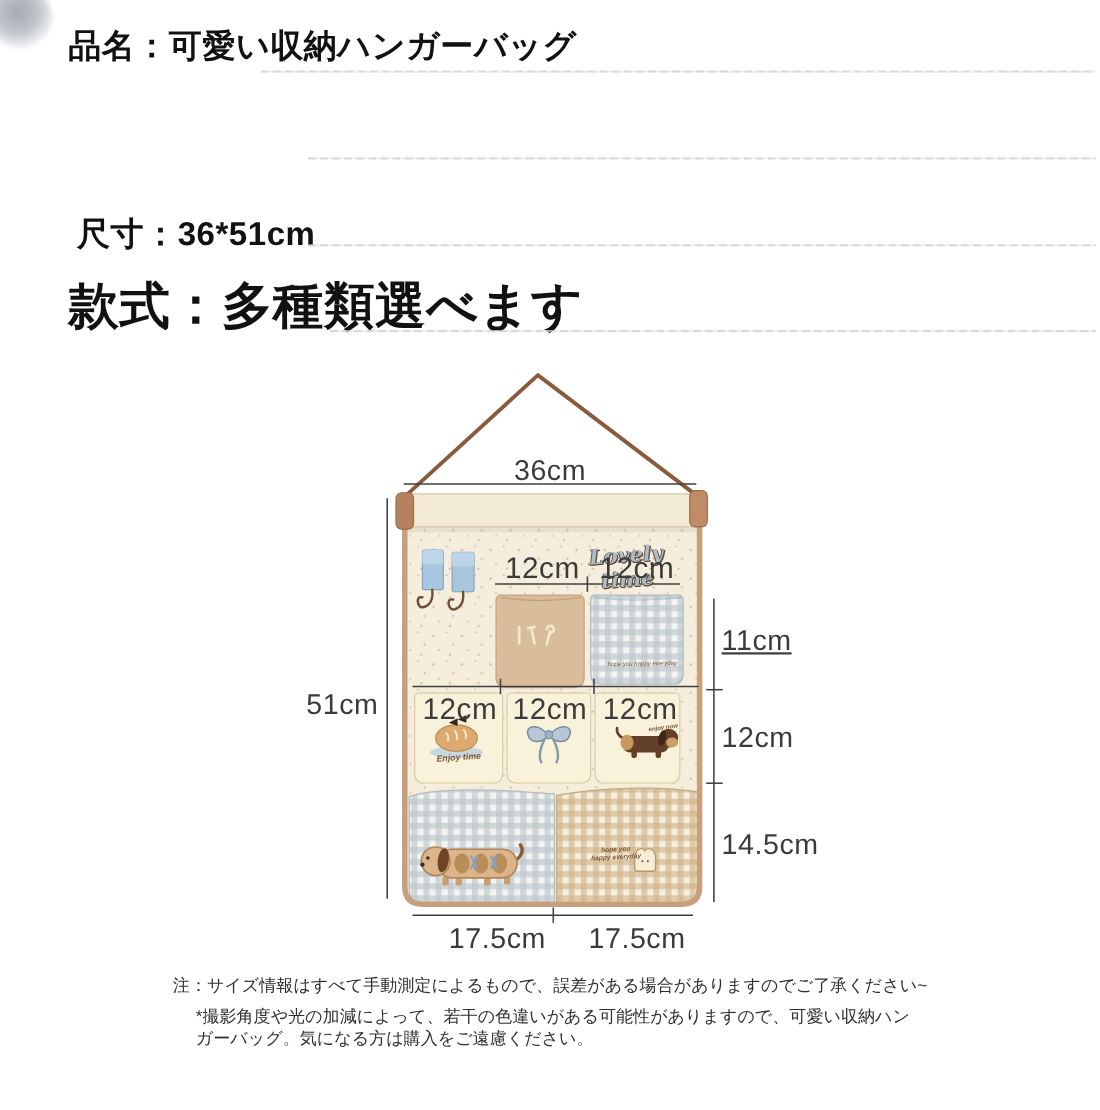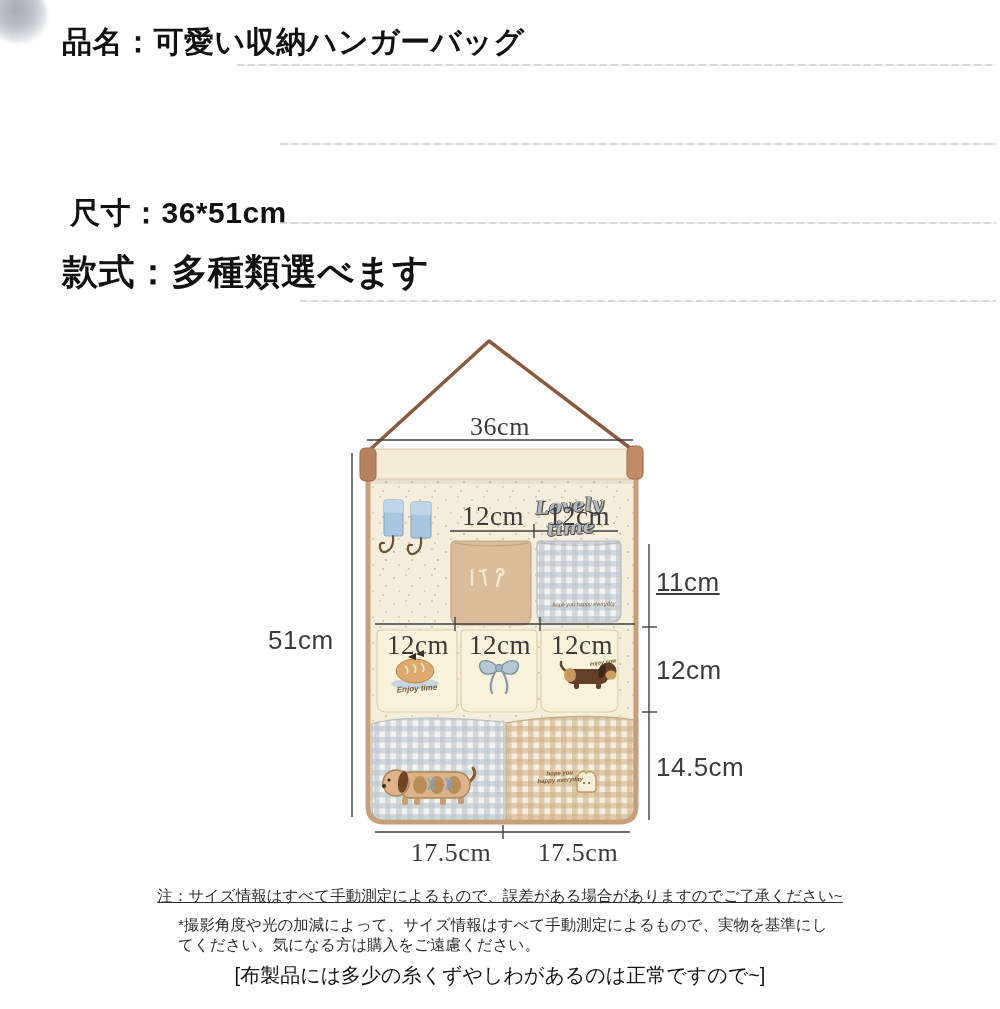--- a/index.html
+++ b/index.html
@@ -5,48 +5,48 @@
   html,body{margin:0;padding:0;background:#ffffff;}
   .page{
     position:relative;width:1000px;height:1009px;background:#ffffff;overflow:hidden;
     font-family:"Liberation Sans","DejaVu Sans",sans-serif;color:#1c1c1c;
   }
   
   .spec-line{position:absolute;font-weight:700;color:#111;letter-spacing:.5px;white-space:nowrap;}
   .spec-1{left:62px;top:22px;font-size:30px;}
   .spec-2{left:70px;top:101px;font-size:30px;}
   .spec-3{left:70px;top:181px;font-size:30px;margin-top:12px;}
-  .spec-4{left:62px;top:248px;font-size:36px;}
+  .spec-4{left:62px;top:248px;font-size:46px;}
   .sep{position:absolute;height:2px;opacity:.75;
        background:repeating-linear-gradient(90deg,#cdcdcd 0 7px,#eaeaea 7px 11px);}
   .sep-1{left:237px;right:4px;top:64px;}
   .sep-2{left:280px;right:4px;top:143px;}
   .sep-3{left:280px;right:4px;top:222px;}
   .sep-4{left:300px;right:4px;top:300px;}
   .corner-blob{position:absolute;left:-10px;top:-12px;width:58px;height:56px;border-radius:50%;
     background:radial-gradient(circle at 45% 40%, #878e99 0%, #aab0ba 40%, #dcdfe4 65%, rgba(255,255,255,0) 78%);
     filter:blur(2px);opacity:.75;}
   
   .figure-svg{position:absolute;left:0;top:0;}
   .dim-label{position:absolute;color:#3b3b3b;font-size:26px;letter-spacing:.5px;white-space:nowrap;}
-  .dim-center{text-align:center;font-family:Liberation Serif, serif;}
-  .dim-right{}
+  .dim-center{text-align:center;}
+  .dim-right{text-align:right;}
   .brand-script{position:absolute;left:520px;top:494px;width:100px;text-align:center;
     font-family:"DejaVu Serif","Liberation Serif",serif;font-style:italic;font-weight:700;
     font-size:19px;color:#a9bcc9;transform:rotate(-4deg);
     text-shadow:1px 1px 0 #5a4836,-1px 0 0 #6b5340,0 1px 0 #5a4836;}
   .stitch-text{position:absolute;color:#7a5636;font-style:italic;text-align:center;}
   .stitch-gingham-small{left:548px;top:601px;width:72px;font-size:5.5px;white-space:nowrap;transform:rotate(-1deg);}
   .stitch-bread{left:386px;top:684px;width:62px;font-size:8px;transform:rotate(-4deg);font-weight:700;}
   .stitch-dog{left:585px;top:659px;width:36px;font-size:5.5px;transform:rotate(-8deg);font-weight:700;}
   .stitch-gingham-large{left:535px;top:770px;width:50px;font-size:6px;line-height:1.2;
     white-space:pre-line;transform:rotate(-3deg);font-weight:700;}
   
   .note{position:absolute;color:#2e2e2e;}
-  .note-1{left:0;top:886px;width:1000px;text-align:center;font-size:15.5px;text-decoration:underline;}
+  .note-1{left:0;top:886px;width:1000px;text-align:center;font-size:15.5px;}
   .note-2{left:178px;top:915px;width:650px;text-align:left;font-size:15.5px;line-height:1.3;}
   .note-3{left:0;top:962px;width:1000px;text-align:center;font-size:20px;color:#141414;}
 </style>
 </head>
 <body>
 
 <div class="page">
 
   <div class="corner-blob"></div>
 
@@ -209,16 +209,15 @@
   <span class="dim-label dim-center" style="left:378px;top:630px;width:80px;font-size:27px;">12cm</span>
   <span class="dim-label dim-center" style="left:459px;top:630px;width:82px;font-size:27px;">12cm</span>
   <span class="dim-label dim-center" style="left:541px;top:630px;width:82px;font-size:27px;">12cm</span>
   <span class="dim-label" style="left:656px;top:567px;text-decoration:underline;">11cm</span>
   <span class="dim-label" style="left:656px;top:655px;">12cm</span>
   <span class="dim-label" style="left:656px;top:752px;">14.5cm</span>
   <span class="dim-label dim-center" style="left:408px;top:838px;width:86px;">17.5cm</span>
   <span class="dim-label dim-center" style="left:535px;top:838px;width:86px;">17.5cm</span>
 
   <div class="note note-1">注：サイズ情報はすべて手動測定によるもので、誤差がある場合がありますのでご了承ください~</div>
-  <div class="note note-2">*撮影角度や光の加減によって、サイズ情報はすべて手動測定によるもので、実物を基準にしてください。気になる方は購入をご遠慮ください。</div>
-  <div class="note note-3">[布製品には多少の糸くずやしわがあるのは正常ですので~]</div>
+  <div class="note note-2">*撮影角度や光の加減によって、若干の色違いがある可能性がありますので、可愛い収納ハンガーバッグ。気になる方は購入をご遠慮ください。</div>
 
 </div>
 
 </body></html>

